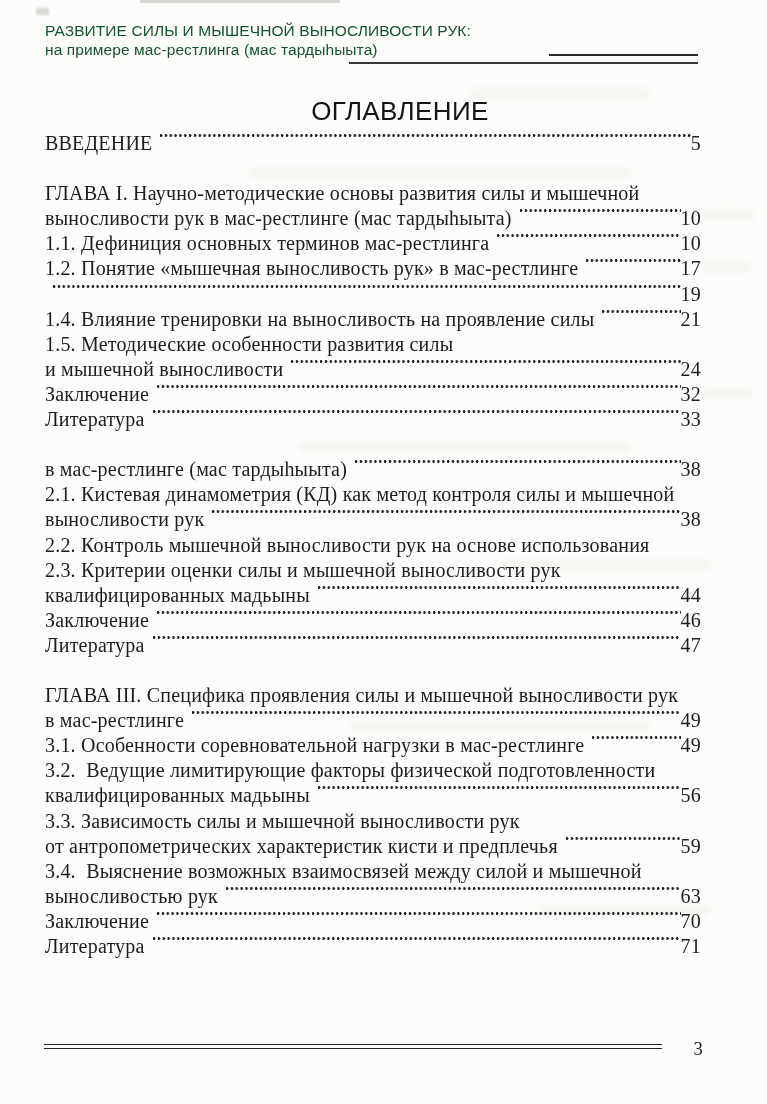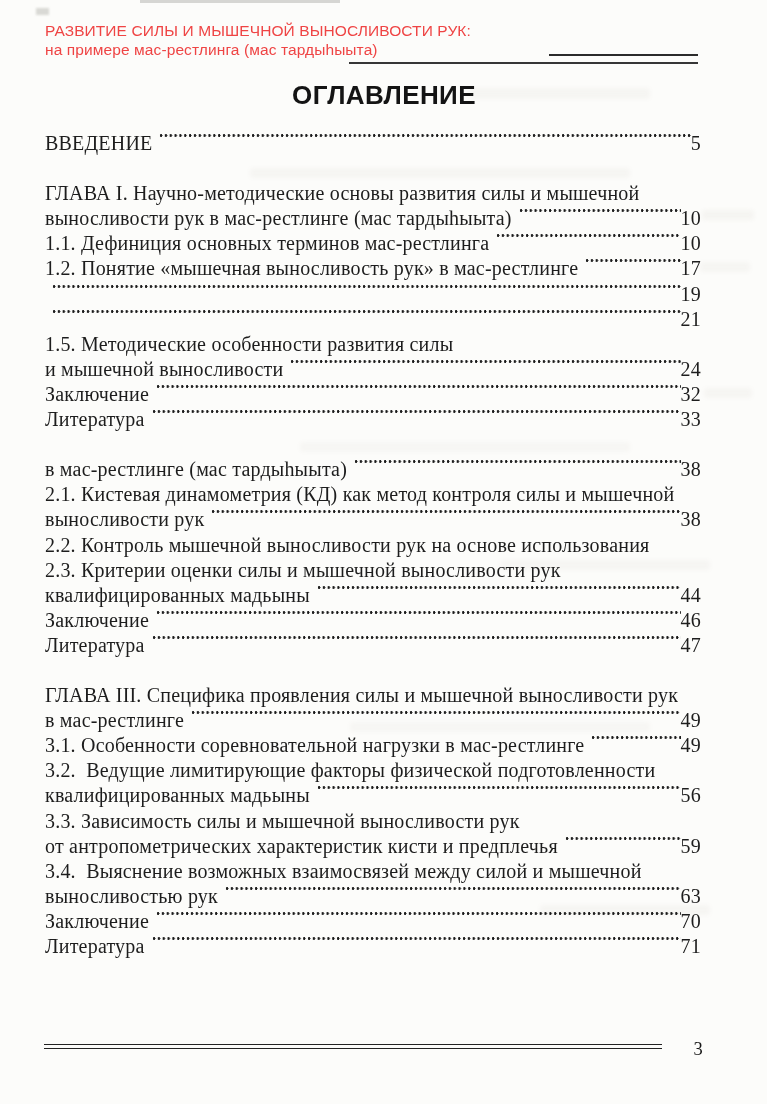--- a/index.html
+++ b/index.html
@@ -5,31 +5,31 @@
   html,body{margin:0;padding:0;}
   body{
     width:767px;height:1104px;position:relative;overflow:hidden;
     background:#fcfcfa;color:#1d1d1d;
     font-family:"Liberation Serif","DejaVu Serif",serif;
   }
   
   .runhead{
     position:absolute;left:45px;top:22px;
     font-family:"Liberation Sans","DejaVu Sans",sans-serif;
-    font-size:15.5px;line-height:18.5px;letter-spacing:0.1px;color:#ef4444;
+    font-size:15.5px;line-height:18.5px;letter-spacing:0.1px;color:#14532d;
     white-space:nowrap;
   }
   .rule-short{position:absolute;left:549px;top:54px;width:149px;height:2px;background:#2b2b2b;}
   .rule-long{position:absolute;left:349px;top:62px;width:349px;height:1.8px;background:#363636;}
   
   .title{
-    position:absolute;left:45px;top:80px;width:656px;margin:0;
+    position:absolute;left:45px;top:80px;width:656px;margin:16px;
     text-align:center;text-indent:22px;
     font-family:"Liberation Sans","DejaVu Sans",sans-serif;
-    font-weight:bold;font-size:26px;letter-spacing:0.4px;color:#141414;
+    font-weight:normal;font-size:26px;letter-spacing:0.4px;color:#141414;
   }
   
   #toc{
     position:absolute;left:45px;top:132px;width:656px;
     font-size:20px;letter-spacing:0.2px;
   }
   .row{display:flex;align-items:flex-start;height:25.1px;white-space:pre;}
   .row .t{flex:0 0 auto;}
   .row .leader{
     flex:1 1 auto;min-width:10px;height:5px;margin-left:7px;
@@ -77,21 +77,21 @@
 <h1 class="title">ОГЛАВЛЕНИЕ</h1>
 
 <main id="toc">
     <div class="row"><span class="t">ВВЕДЕНИЕ</span><span class="leader"></span><span class="p">5</span></div>
     <div class="row"></div>
     <div class="row"><span class="t">ГЛАВА I. Научно-методические основы развития силы и мышечной</span></div>
     <div class="row"><span class="t">выносливости рук в мас-рестлинге (мас тардыһыыта)</span><span class="leader"></span><span class="p">10</span></div>
     <div class="row"><span class="t">1.1. Дефиниция основных терминов мас-рестлинга</span><span class="leader"></span><span class="p">10</span></div>
     <div class="row"><span class="t">1.2. Понятие «мышечная выносливость рук» в мас-рестлинге</span><span class="leader"></span><span class="p">17</span></div>
     <div class="row"><span class="leader"></span><span class="p">19</span></div>
-    <div class="row"><span class="leader"></span><span class="p">21</span></div>
+    <div class="row"><span class="t">1.4. Влияние тренировки на выносливость на проявление силы</span><span class="leader"></span><span class="p">21</span></div>
     <div class="row"><span class="t">1.5. Методические особенности развития силы</span></div>
     <div class="row"><span class="t">и мышечной выносливости</span><span class="leader"></span><span class="p">24</span></div>
     <div class="row"><span class="t">Заключение</span><span class="leader"></span><span class="p">32</span></div>
     <div class="row"><span class="t">Литература</span><span class="leader"></span><span class="p">33</span></div>
     <div class="row"></div>
     <div class="row"><span class="t">в мас-рестлинге (мас тардыһыыта)</span><span class="leader"></span><span class="p">38</span></div>
     <div class="row"><span class="t">2.1. Кистевая динамометрия (КД) как метод контроля силы и мышечной</span></div>
     <div class="row"><span class="t">выносливости рук</span><span class="leader"></span><span class="p">38</span></div>
     <div class="row"><span class="t">2.2. Контроль мышечной выносливости рук на основе использования</span></div>
     <div class="row"><span class="t">2.3. Критерии оценки силы и мышечной выносливости рук</span></div>

